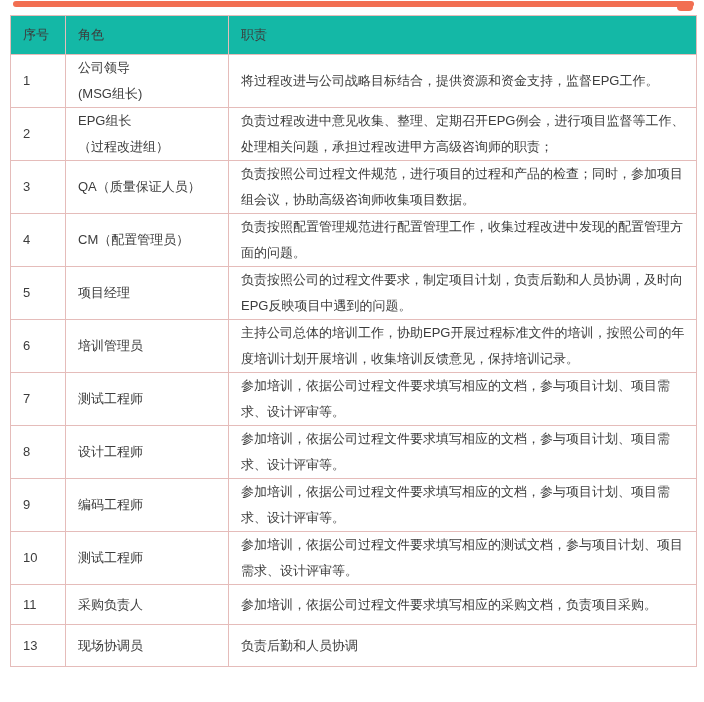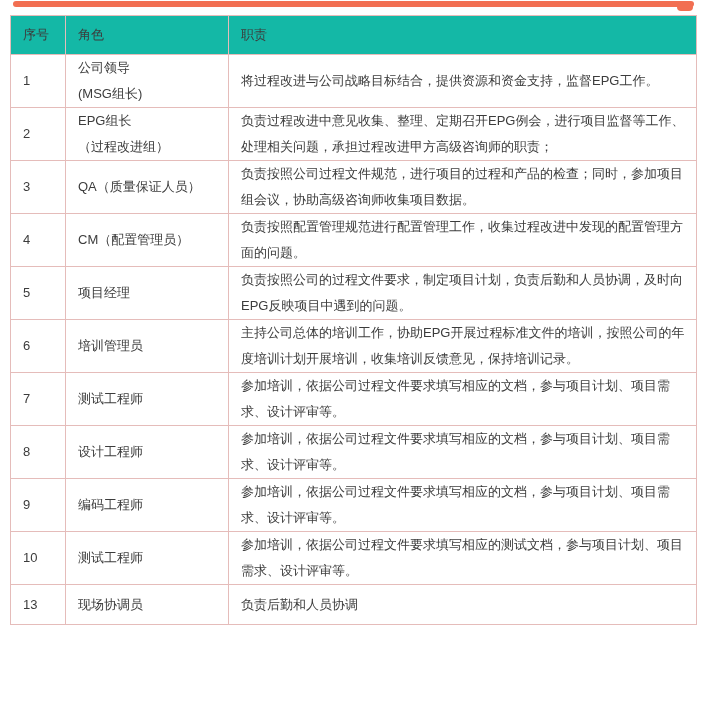--- a/index.html
+++ b/index.html
@@ -134,20 +134,27 @@
     <td>参加培训，依据公司过程文件要求填写相应的文档，参与项目计划、项目需求、设计评审等。</td>
   </tr>
       <tr>
     <td>10</td>
     <td>
           <div class="role-line">测试工程师</div>
         </td>
     <td>参加培训，依据公司过程文件要求填写相应的测试文档，参与项目计划、项目需求、设计评审等。</td>
   </tr>
       <tr>
+    <td>11</td>
+    <td>
+          <div class="role-line">采购负责人</div>
+        </td>
+    <td>参加培训，依据公司过程文件要求填写相应的采购文档，负责项目采购。</td>
+  </tr>
+      <tr>
     <td>13</td>
     <td>
           <div class="role-line">现场协调员</div>
         </td>
     <td>负责后勤和人员协调</td>
   </tr>
     </tbody>
 </table>
 
 </body></html>

